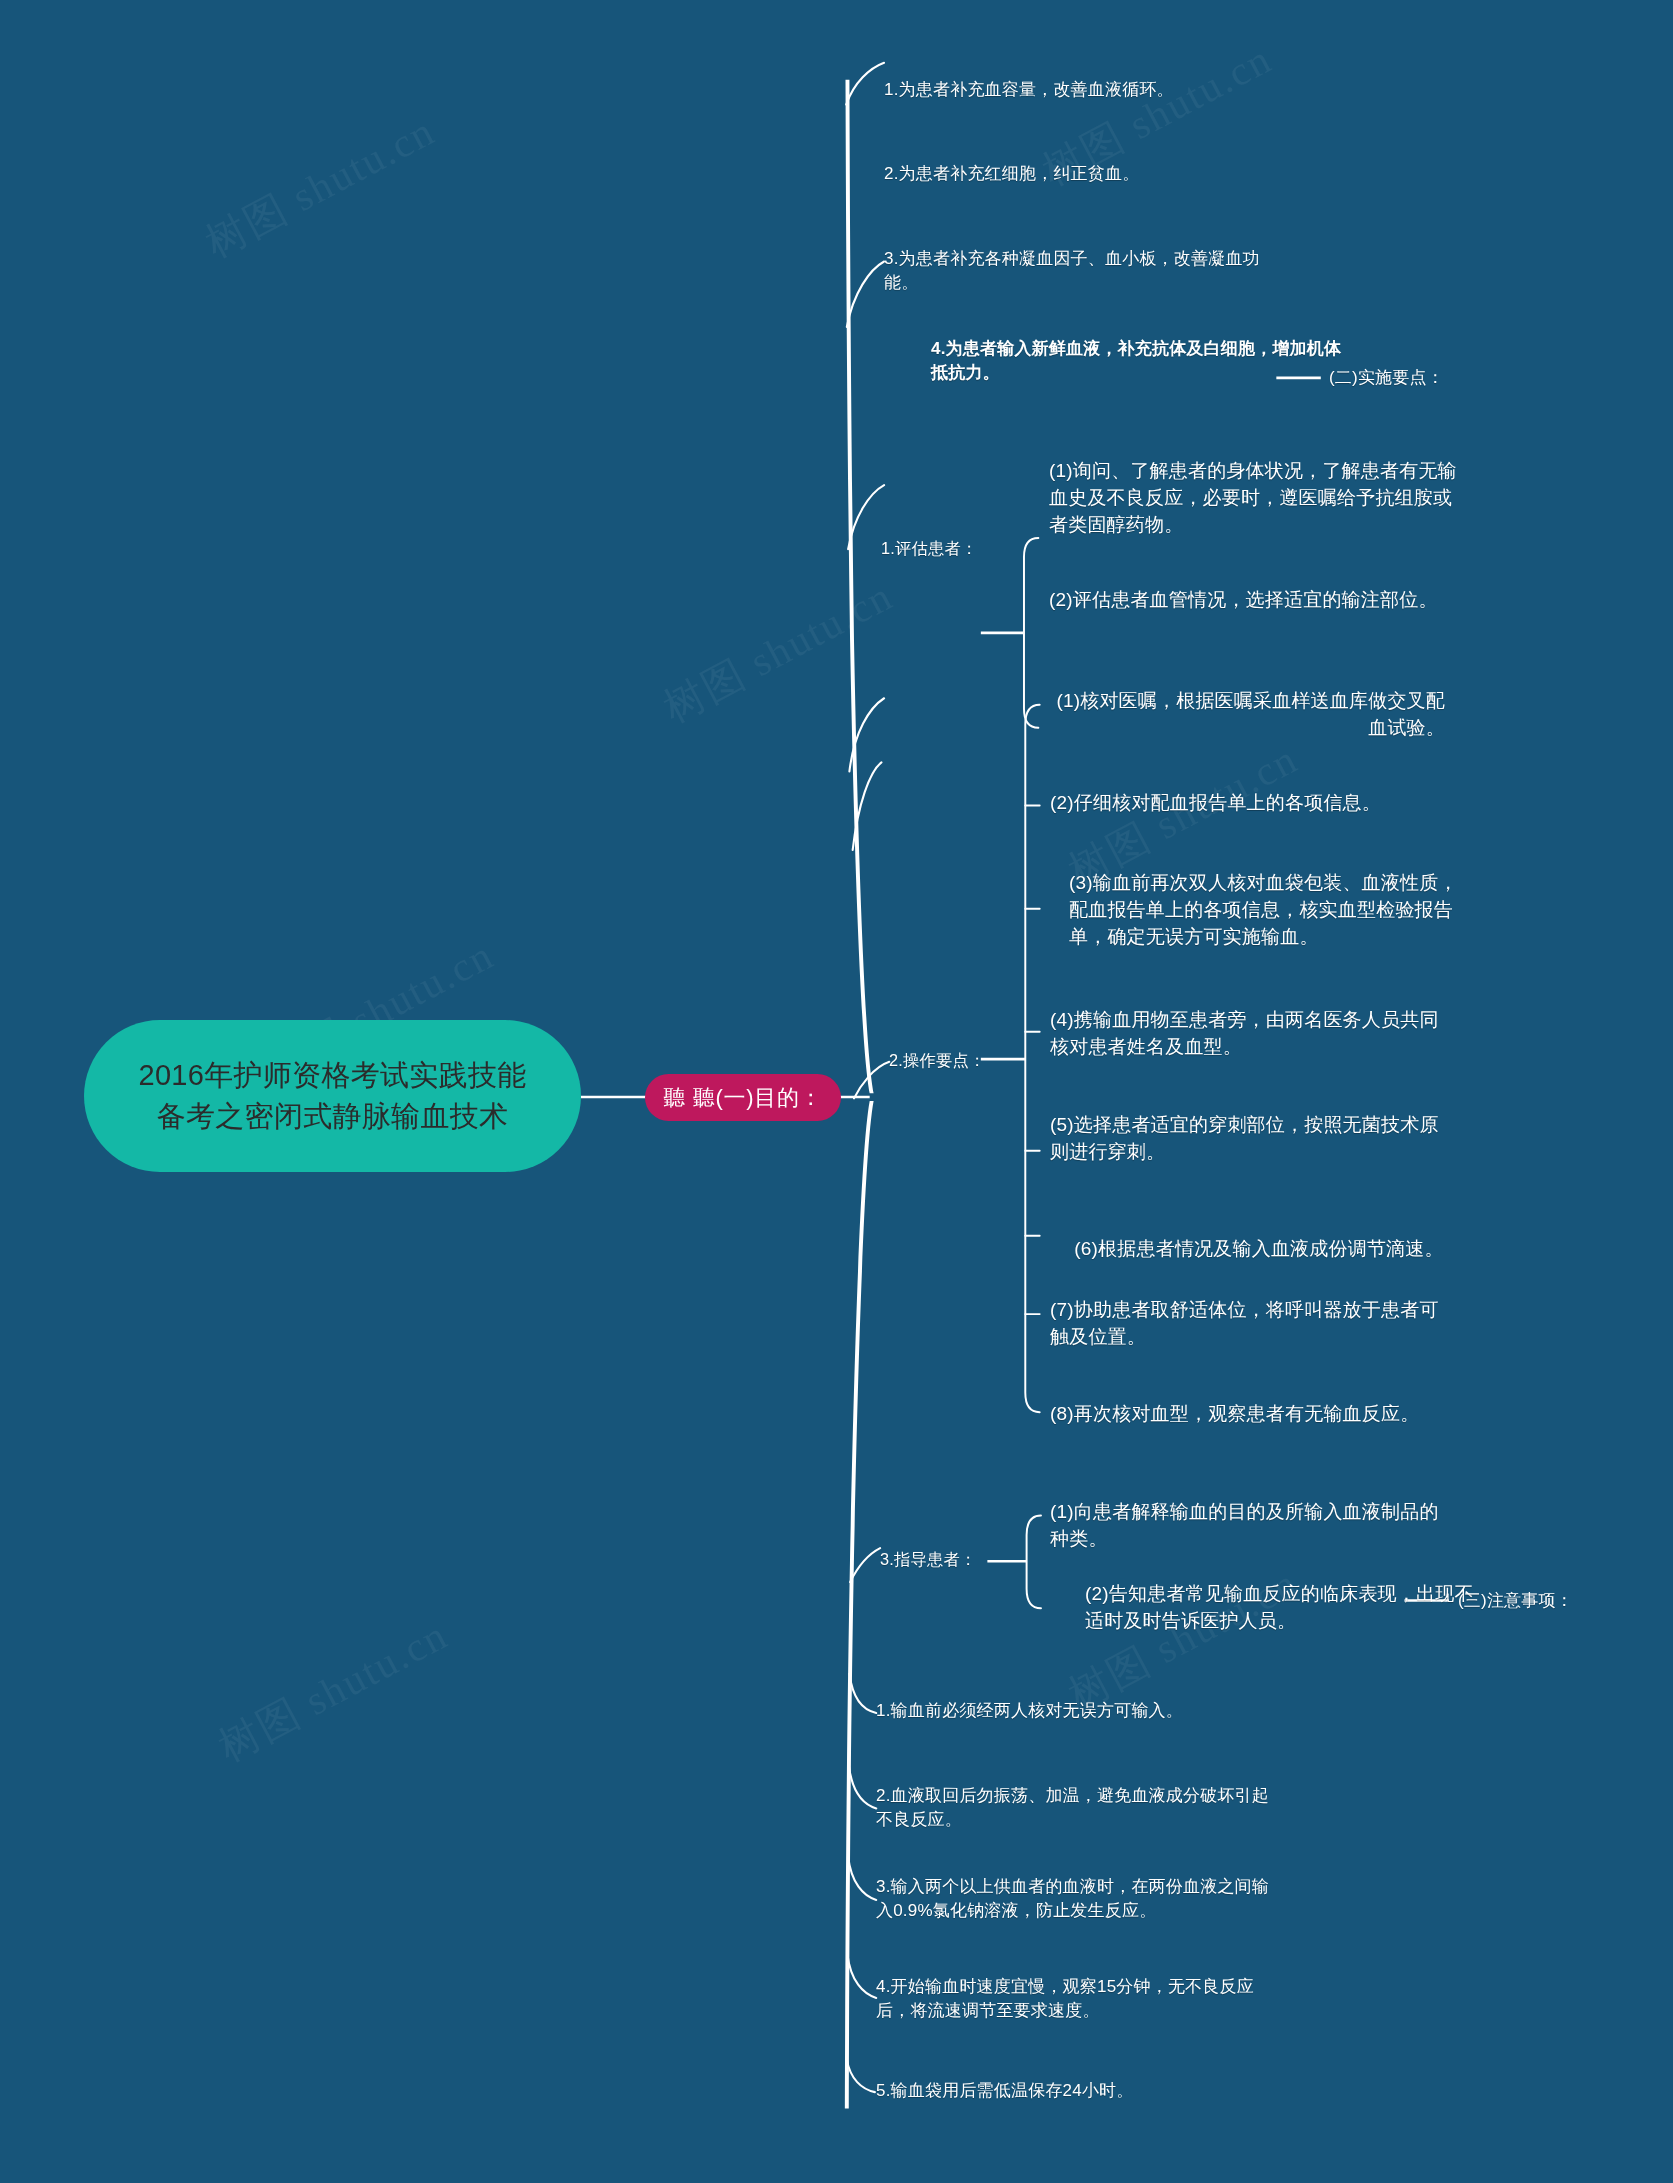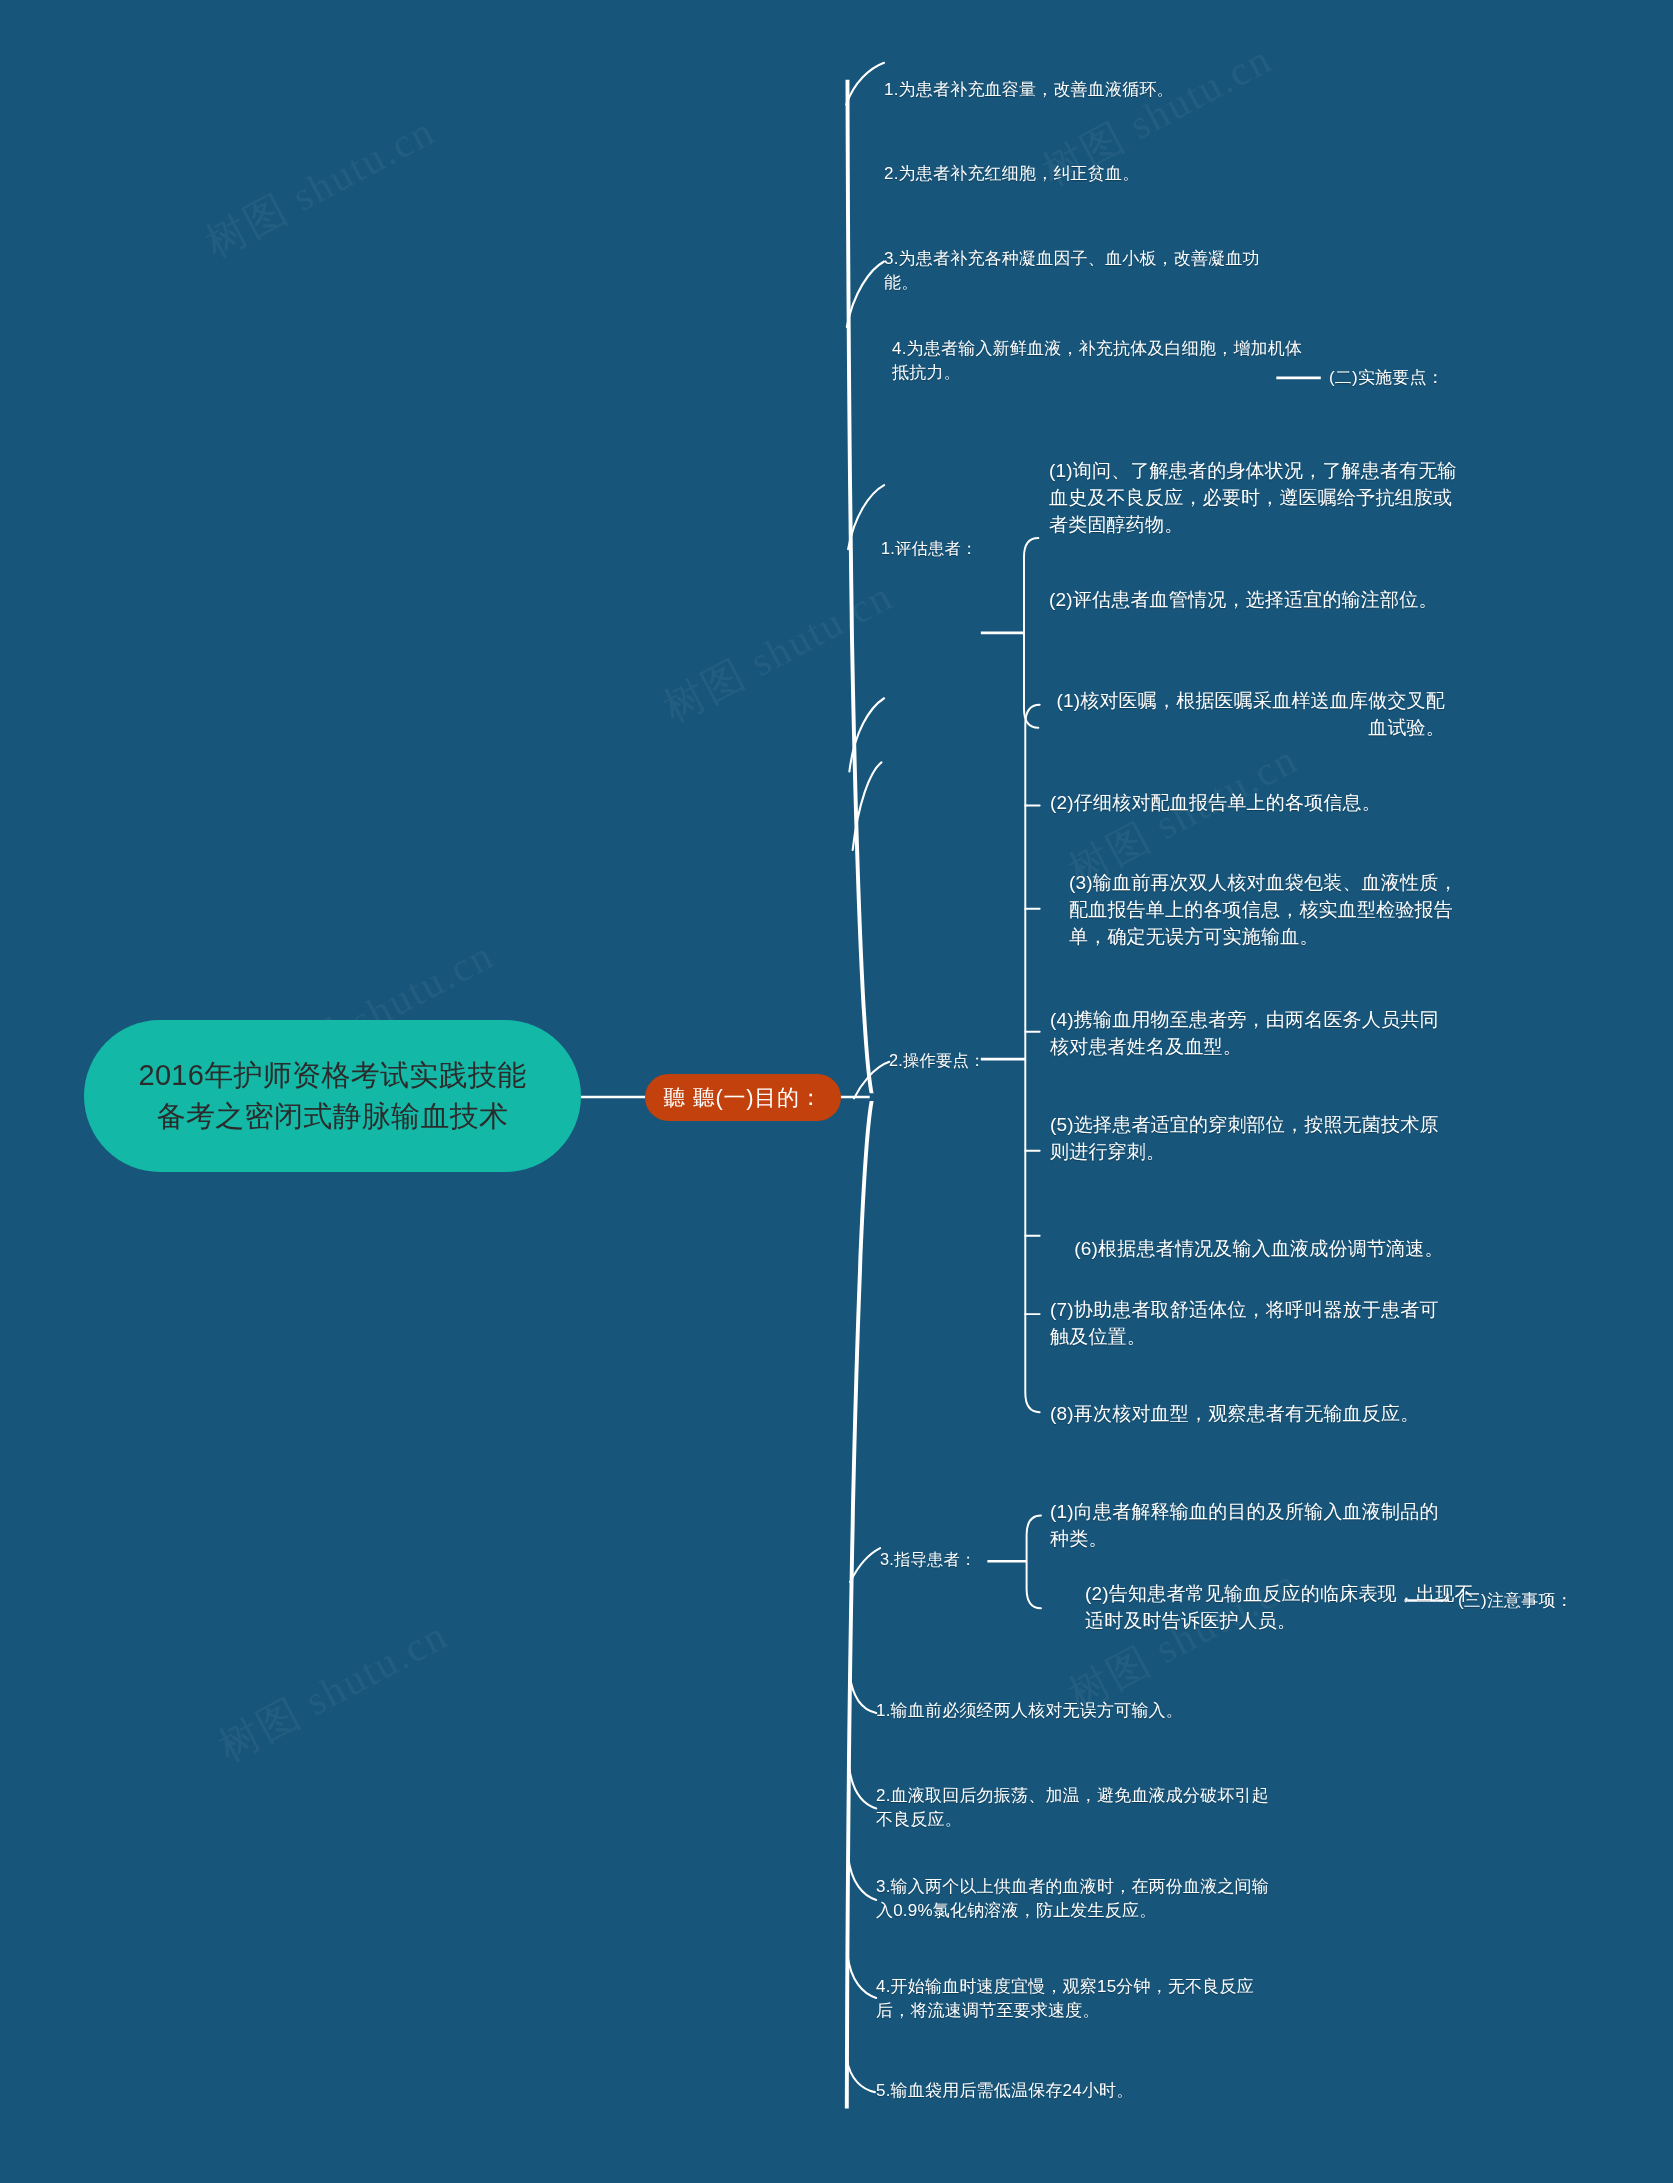--- a/index.html
+++ b/index.html
@@ -48,21 +48,21 @@
     width:405px;
     letter-spacing:0.3px;
   }
 
   
   #purpose-node {
     position:absolute;
     left:645px; top:1074px;
     height:47px;
     padding:0 18.3px;
-    background:#c2410c;
+    background:#be185d;
     border-radius:23.5px;
     display:flex; align-items:center; justify-content:center;
     color:#ffffff;
     font-size:22px;
     white-space:nowrap;
     letter-spacing:0.7px;
   }
 
   
   .leaf {
@@ -161,21 +161,21 @@
     <div class="root-text">2016年护师资格考试实践技能备考之密闭式静脉输血技术</div>
   </div>
 
   <div id="purpose-node">
     <span>聽 聽(一)目的：</span>
   </div>
 
   <div class="leaf lvl1" style="left:884px; top:78px; width:458px;">1.为患者补充血容量，改善血液循环。</div>
   <div class="leaf lvl1" style="left:884px; top:162px; width:458px;">2.为患者补充红细胞，纠正贫血。</div>
   <div class="leaf lvl1" style="left:884px; top:247px; width:392px;">3.为患者补充各种凝血因子、血小板，改善凝血功能。</div>
-  <div class="leaf lvl1" style="left:892px; top:337px; width:418px;">4.为患者输入新鲜血液，补充抗体及白细胞，增加机体抵抗力。</div>
+  <div class="leaf lvl1" style="left:931px; top:337px; width:418px;font-weight:bold;">4.为患者输入新鲜血液，补充抗体及白细胞，增加机体抵抗力。</div>
 
   <div class="leaf lvl1" style="left:1329px; top:366px; width:262px;">(二)实施要点：</div>
 
   <div class="leaf lvl2" style="left:881px; top:537px; width:157px;">1.评估患者：</div>
   <div class="leaf lvl3" style="left:1049px; top:458px; width:408px;">(1)询问、了解患者的身体状况，了解患者有无输血史及不良反应，必要时，遵医嘱给予抗组胺或者类固醇药物。</div>
   <div class="leaf lvl3" style="left:1049px; top:587px; width:408px;">(2)评估患者血管情况，选择适宜的输注部位。</div>
 
   <div class="leaf lvl2" style="left:889px; top:1049px; width:157px;">2.操作要点：</div>
   <div class="leaf lvl3" style="left:1050px; top:688px; width:395px;text-align:right;">(1)核对医嘱，根据医嘱采血样送血库做交叉配血试验。</div>
   <div class="leaf lvl3" style="left:1050px; top:790px; width:432px;">(2)仔细核对配血报告单上的各项信息。</div>

